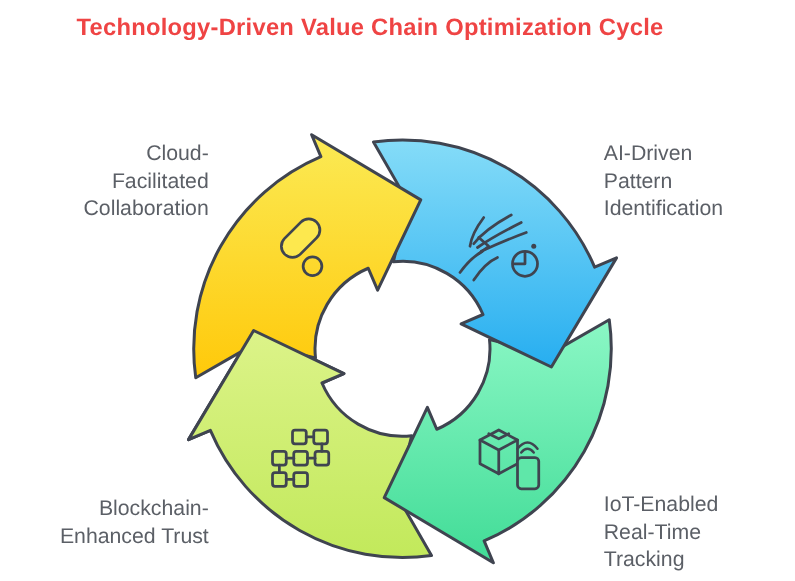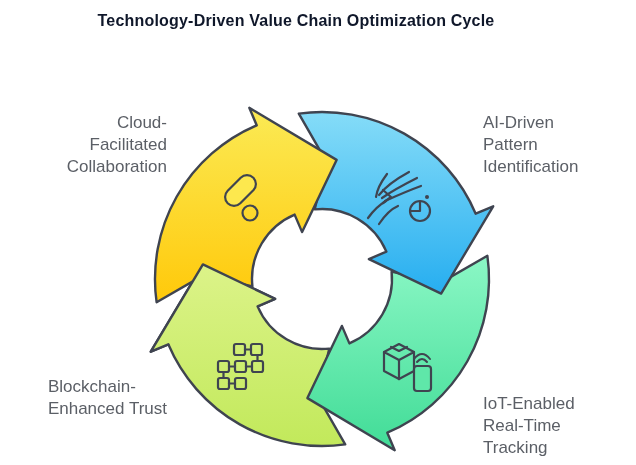--- a/index.html
+++ b/index.html
@@ -1,25 +1,25 @@
 <!DOCTYPE html>
 <html><head>
 <meta charset="utf-8">
 <style>
   html,body{margin:0;padding:0;background:#ffffff;}
   .stage{position:relative;width:636px;height:465px;overflow:hidden;
          font-family:"Liberation Sans",sans-serif;background:#ffffff;}
   .page-title{position:absolute;left:0;top:12px;width:592px;margin:0;
-              text-align:center;font-size:16px;font-weight:700;color:#0f172a;
+              text-align:center;font-size:19px;font-weight:700;color:#ef4444;
               letter-spacing:.2px;}
   .seg-label{position:absolute;font-size:17px;line-height:22px;color:#5b5f66;
              white-space:pre-line;}
   .label-cloud{right:469px;top:112px;text-align:right;}
   .label-ai{left:483px;top:112px;text-align:left;}
-  .label-blockchain{right:469px;top:376px;}
+  .label-blockchain{right:469px;top:396px;text-align:right;}
   .label-iot{left:483px;top:378px;text-align:left;margin-top:15px;}
   svg.cycle{position:absolute;left:0;top:0;}
 </style>
 </head>
 <body>
 
 <div class="stage">
   <h1 class="page-title">Technology-Driven Value Chain Optimization Cycle</h1>
 
   <svg class="cycle" id="cycle-svg" width="636" height="465" viewBox="0 0 636 465">

